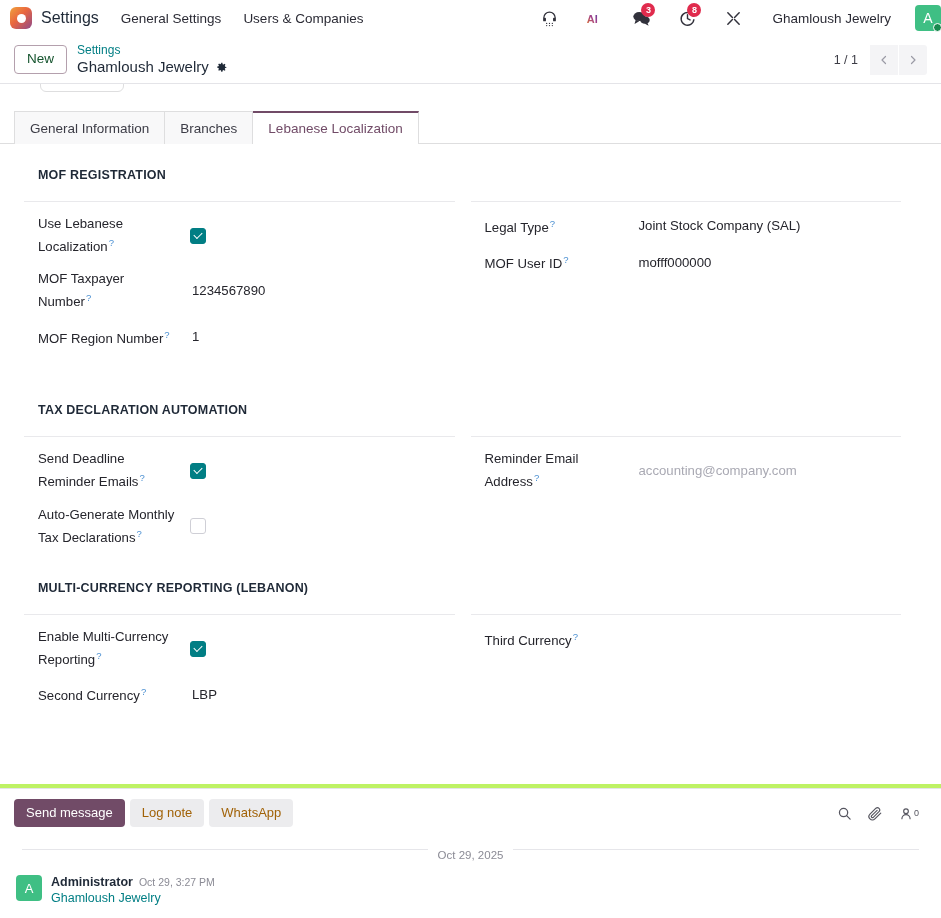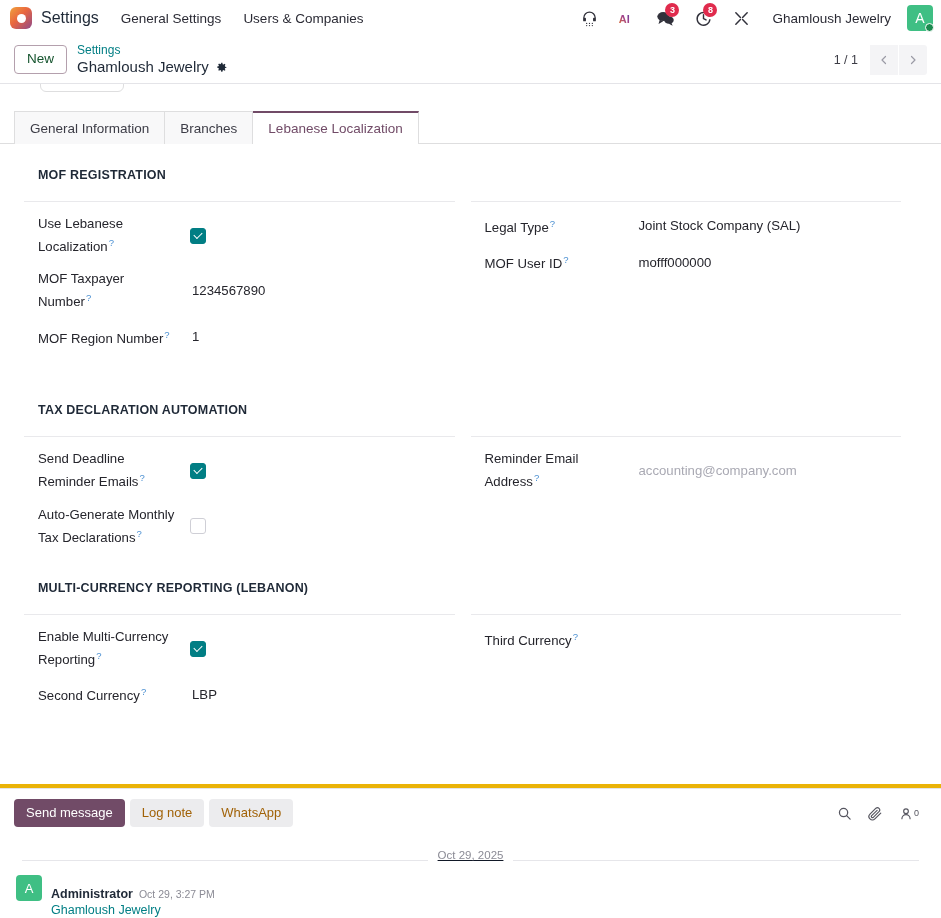--- a/index.html
+++ b/index.html
@@ -52,22 +52,22 @@
     color: #2b2b35;
     white-space: nowrap;
     cursor: pointer;
     padding: 4px 0;
   }
 
   .nav-right {
     margin-left: auto;
     display: flex;
     align-items: center;
-    gap: 8px;
-    padding-right: 8px;
+    gap: 16px;
+    padding-right: 0;
     height: 100%;
   }
   .nav-icon {
     position: relative;
     width: 30px; height: 36px;
     display: flex; align-items: center; justify-content: center;
     cursor: pointer;
     color: #31313b;
   }
   .nav-icon svg { display: block; }
@@ -162,21 +162,21 @@
     cursor: pointer;
     color: #9a9aa5;
   }
   .pager-btn:first-of-type { border-radius: 3px 0 0 3px; }
   .pager-btn:last-of-type { border-radius: 0 3px 3px 0; margin-left: 1px; }
 
   
   .form-scroll {
     height: 704px;
     overflow: hidden;
-    background: #eab308;
+    background: #bef264;
     padding: 0;
   }
   .sheet {
     background: #ffffff;
     margin: 0 auto;
     width: 100%;
     min-height: 700px;
     padding: 0;
     position: relative;
   }
@@ -329,25 +329,24 @@
   .ch-tool { cursor: pointer; display: flex; align-items: center; position: relative; }
   .ch-count {
     font-size: 9px;
     vertical-align: super;
     color: #55555f;
     margin-left: 1px;
   }
 
   .date-sep {
     display: flex;
-    align-items: flex-end;
+    align-items: flex-start;
     gap: 10px;
     margin-top: 22px;
     padding: 0 8px;
-    text-decoration: underline;
   }
   .date-sep .line { flex: 1 1 auto; height: 1px; background: #e6e6ea; }
   .date-sep .date-text { font-size: 11.5px; color: #8b8b95; white-space: nowrap; }
 
   .message {
     display: flex;
     gap: 9px;
     margin-top: 14px;
     padding: 0 2px;
   }
@@ -355,21 +354,21 @@
     width: 26px; height: 26px;
     border-radius: 4px;
     background: #3fbf84;
     color: #fff;
     font-size: 13px;
     display: flex; align-items: center; justify-content: center;
     flex: 0 0 26px;
   }
   .msg-body { min-width: 0; }
   .msg-head { display: flex; align-items: baseline; gap: 6px; }
-  .msg-author { font-size: 12.5px; font-weight: bold; color: #1f2937; margin-top: 12px; }
+  .msg-author { font-size: 12.5px; font-weight: bold; color: #1f2937; }
   .msg-time { font-size: 10.5px; color: #8b8b95; }
   .msg-text { font-size: 12.5px; color: #3c3c46; margin-top: 2px; white-space: nowrap; }
   .msg-link { color: #017e84; cursor: pointer; }
 </style>
 </head>
 <body>
 
 <div class="navbar">
   <div class="odoo-logo"></div>
   <div class="nav-app-name">Settings</div>

